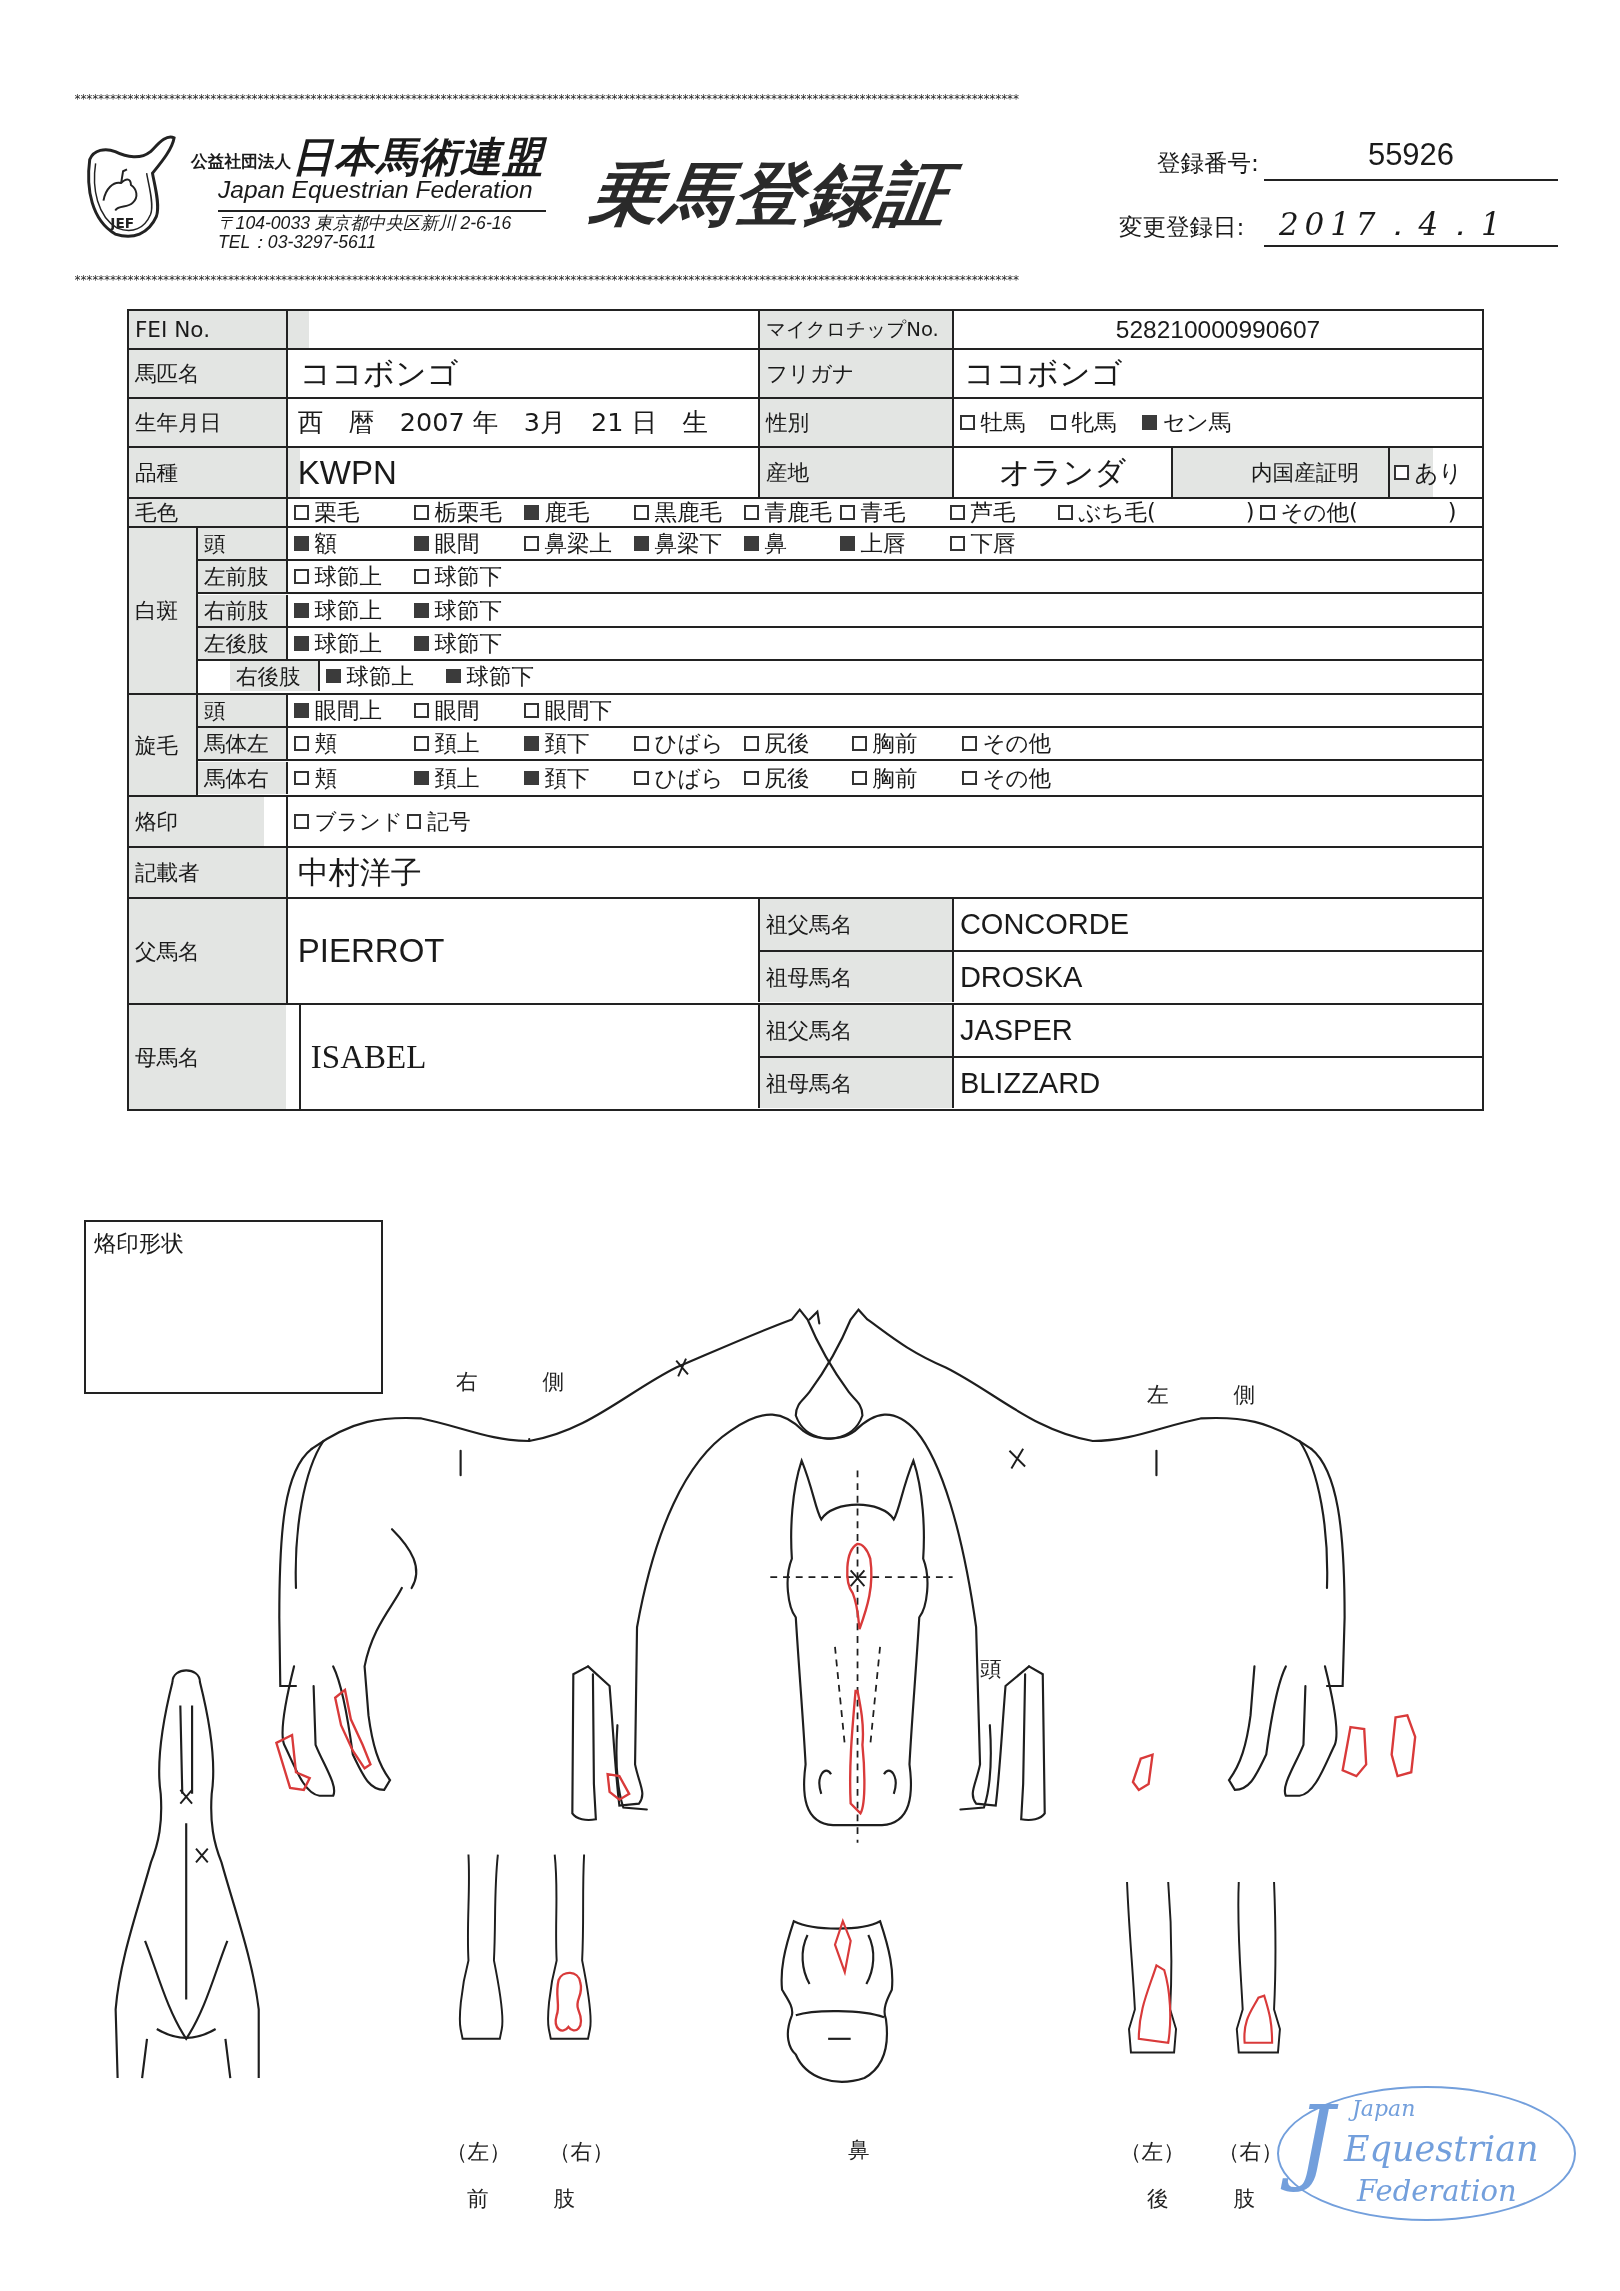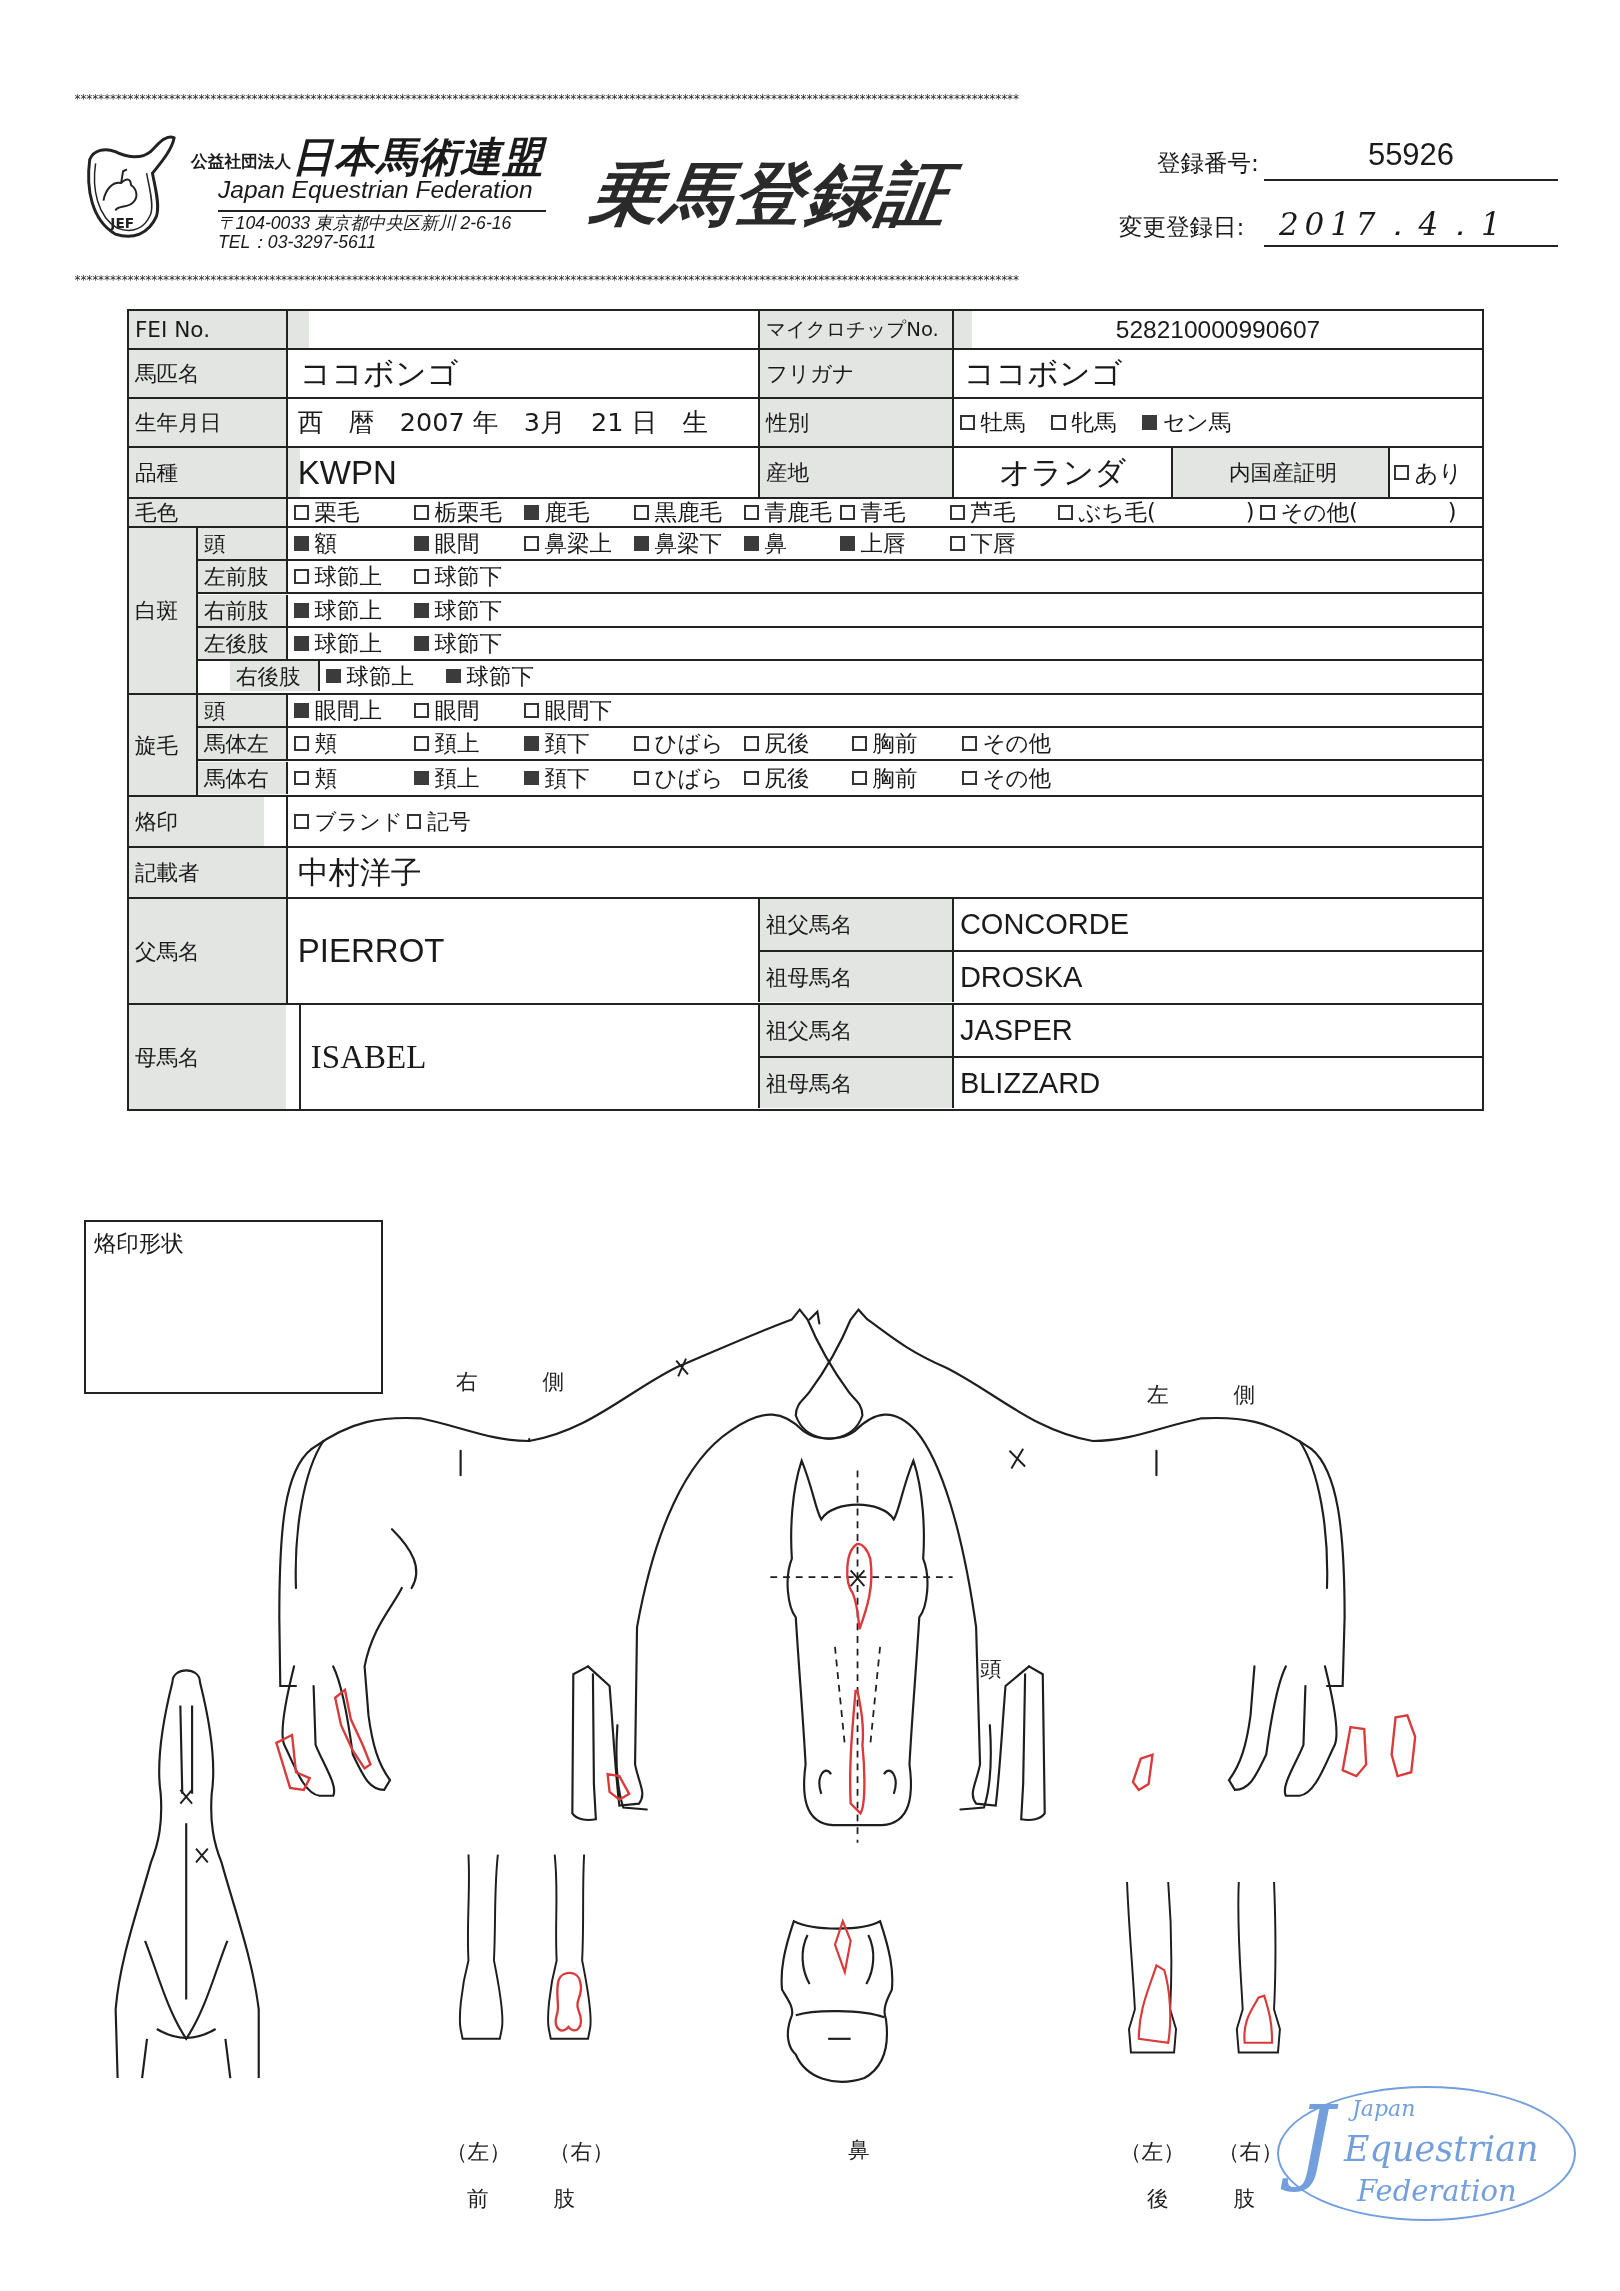--- a/index.html
+++ b/index.html
@@ -71,21 +71,21 @@
 <div class="abs hand" style="left:1279px;top:204px;">2017．4．1</div>
 <div class="abs reg-line" style="left:1264px;top:245px;width:294px;"></div>
 
 <div class="stars" style="top:274px;">****************************************************************************************************************************************************************</div>
 
 <div class="tbl">
 
   <div class="row first" style="height:41px;">
     <div class="cell lbl" style="left:0;width:180px;">FEI No.</div>
     <div class="cell val bl" style="left:157px;width:472px;"></div>
-    <div class="cell lbl bl" style="left:629px;width:214px;font-size:19.6px;">マイクロチップNo.</div>
+    <div class="cell lbl bl" style="left:629px;width:194px;font-size:19.6px;">マイクロチップNo.</div>
     <div class="cell val bl" style="left:823px;right:0;justify-content:center;padding-left:0;font-family:'Liberation Sans',sans-serif;font-size:24.5px;">528210000990607</div>
   </div>
 
   <div class="row" style="height:49px;">
     <div class="cell lbl" style="left:0;width:157px;">馬匹名</div>
     <div class="cell val bl" style="left:157px;width:472px;font-size:31px;padding-left:11.8px;">ココボンゴ</div>
     <div class="cell lbl bl" style="left:629px;width:194px;">フリガナ</div>
     <div class="cell val bl" style="left:823px;right:0;font-size:31px;padding-left:9.8px;">ココボンゴ</div>
   </div>
 
@@ -107,21 +107,21 @@
           <span>セン馬</span>
         </span>
     </div>
   </div>
 
   <div class="row" style="height:51px;">
     <div class="cell lbl" style="left:0;width:171px;">品種</div>
     <div class="cell val bl big" style="left:157px;width:472px;padding-left:9.8px;">KWPN</div>
     <div class="cell lbl bl" style="left:629px;width:194px;">産地</div>
     <div class="cell val bl" style="left:823px;width:219px;justify-content:center;padding-left:0;font-size:31px;">オランダ</div>
-    <div class="cell lbl bl" style="left:1042px;width:218px;justify-content:center;padding-left:4px;">内国産証明</div>
+    <div class="cell lbl bl" style="left:1042px;width:262px;justify-content:center;padding-left:4px;">内国産証明</div>
     <div class="cell val bl" style="left:1259px;right:0;padding-left:3.9px;">
       <span class="cb"></span>
         <span>あり</span>
     </div>
   </div>
 
   <div class="row" style="height:29px;">
     <div class="cell lbl" style="left:0;width:157px;">毛色</div>
     <div class="cell val bl" style="left:157px;right:0;padding-left:5.9px;">
       <span class="opt" style="width:120px;">

